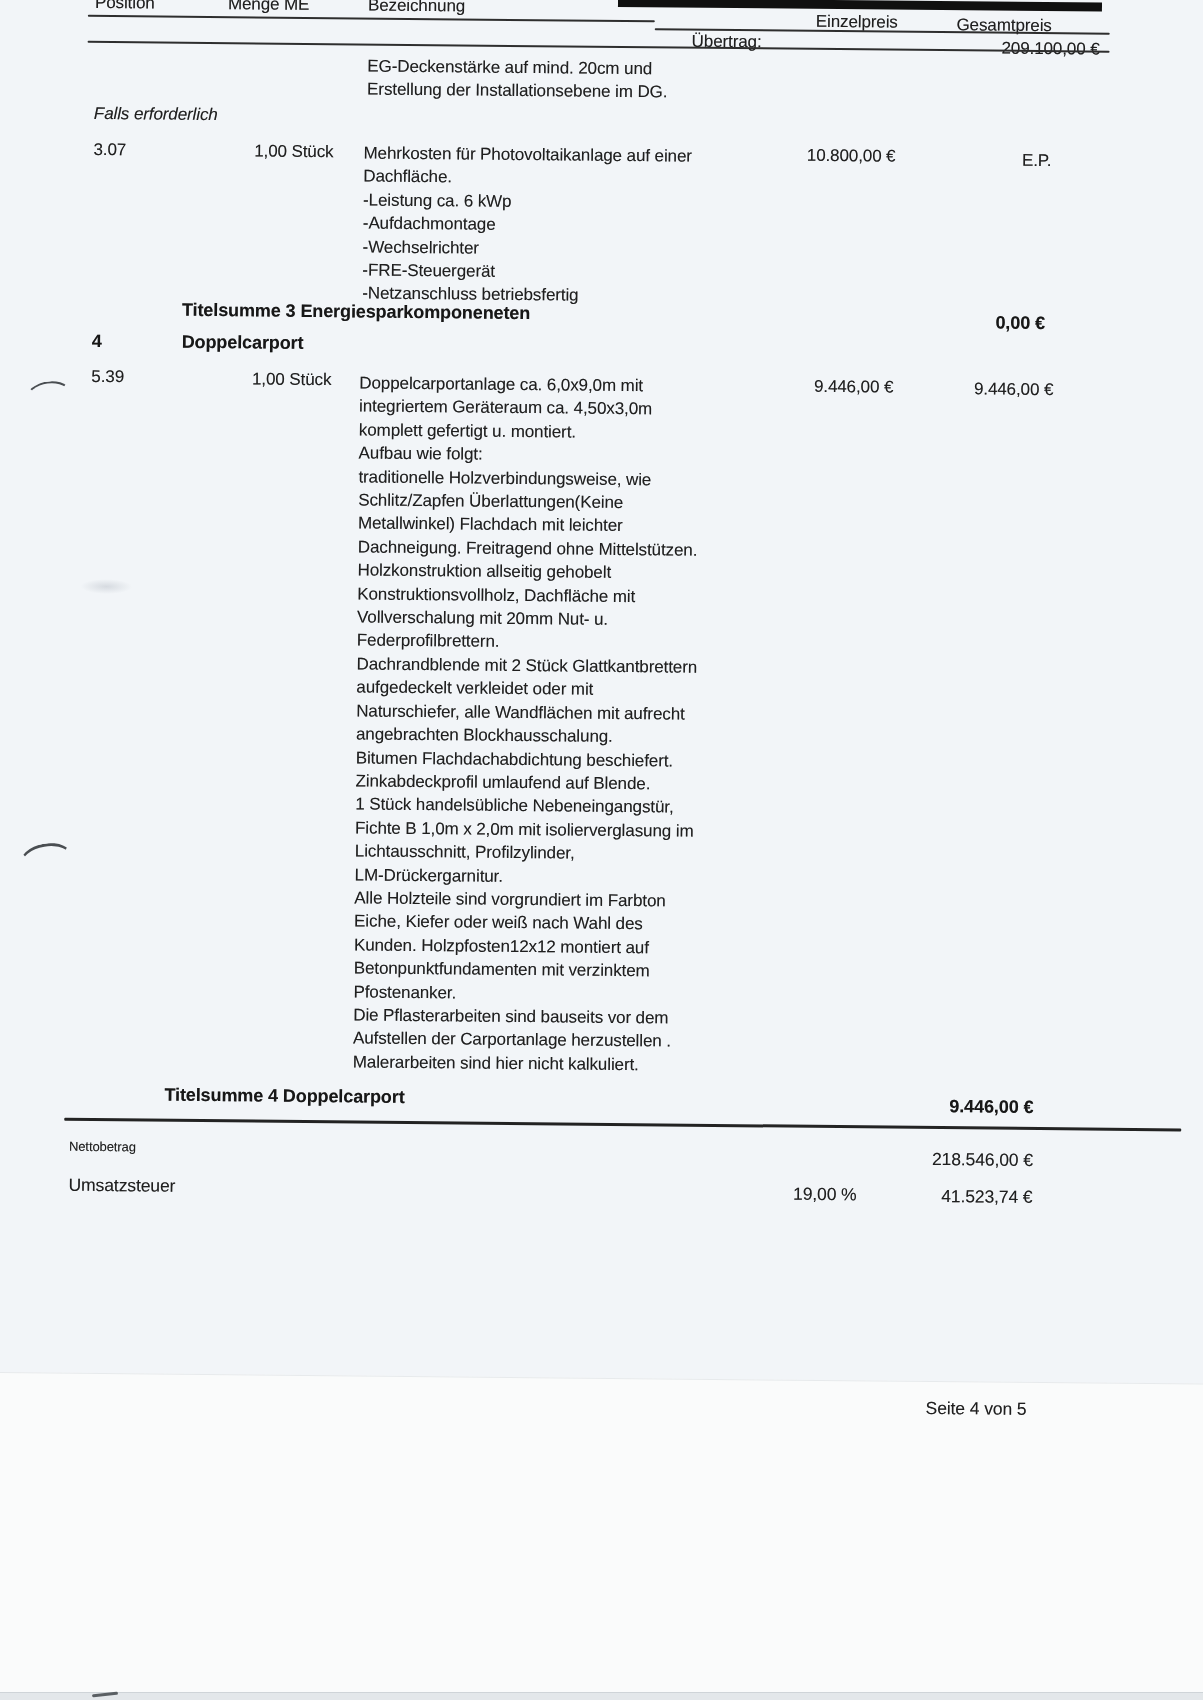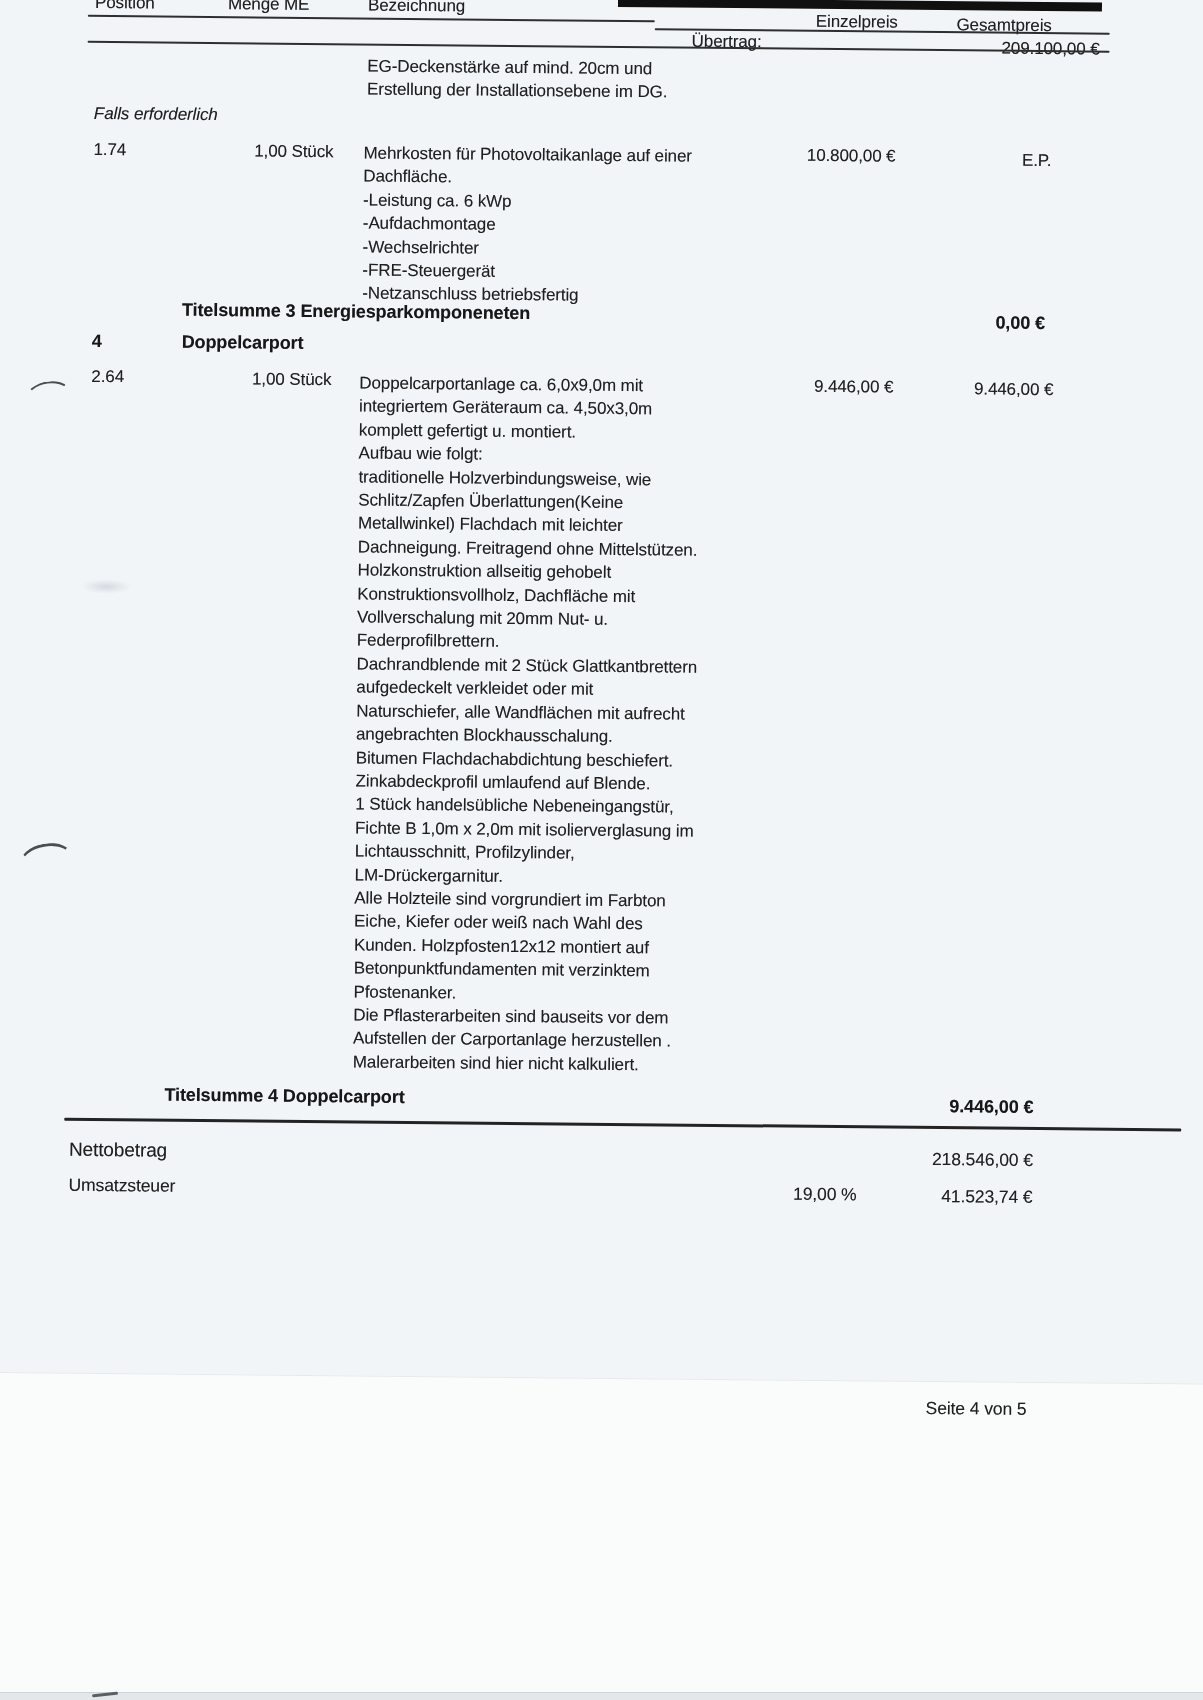--- a/index.html
+++ b/index.html
@@ -50,21 +50,21 @@
   <div class="abs t r" style="right:441px;top:25px;width:120px;">Übertrag:</div>
   <div class="abs t r" style="right:103px;top:29px;width:170px;">209.100,00 €</div>
   <div class="rule" style="left:88px;top:40px;width:1022px;"></div>
 
   <div class="abs t pre" style="left:368px;top:51px;width:430px;">EG-Deckenstärke auf mind. 20cm und
 Erstellung der Installationsebene im DG.</div>
 
   <div class="abs t ital" style="left:95px;top:103px;">Falls erforderlich</div>
 
   <div>
-    <div class="abs t" style="left:95px;top:139px;">1.74</div>
+    <div class="abs t" style="left:95px;top:139px;">3.07</div>
     <div class="abs t r" style="right:868px;top:139px;width:110px;">1,00 Stück</div>
     <div class="abs t pre" style="left:365px;top:138px;width:430px;">Mehrkosten für Photovoltaikanlage auf einer
 Dachfläche.
 -Leistung ca. 6 kWp
 -Aufdachmontage
 -Wechselrichter
 -FRE-Steuergerät
 -Netzanschluss betriebsfertig</div>
     <div class="abs t r" style="right:306px;top:138px;width:140px;">10.800,00 €</div>
     <div class="abs t r" style="right:150px;top:141px;width:80px;">E.P.</div>
@@ -74,21 +74,21 @@
     <div class="abs t b big" style="left:185px;top:298px;">Titelsumme 3 Energiesparkomponeneten</div>
     <div class="abs t b big r" style="right:155px;top:303px;width:140px;">0,00 €</div>
   </div>
 
   <div>
     <div class="abs t b big" style="left:95px;top:330px;">4</div>
     <div class="abs t b big" style="left:185px;top:330px;">Doppelcarport</div>
   </div>
 
   <div>
-    <div class="abs t" style="left:95px;top:366px;">2.64</div>
+    <div class="abs t" style="left:95px;top:366px;">5.39</div>
     <div class="abs t r" style="right:868px;top:367px;width:110px;">1,00 Stück</div>
     <div class="abs t pre" style="left:363px;top:368px;width:440px;">Doppelcarportanlage ca. 6,0x9,0m mit
 integriertem Geräteraum ca. 4,50x3,0m
 komplett gefertigt u. montiert.
 Aufbau wie folgt:
 traditionelle Holzverbindungsweise, wie
 Schlitz/Zapfen Überlattungen(Keine
 Metallwinkel) Flachdach mit leichter
 Dachneigung. Freitragend ohne Mittelstützen.
 Holzkonstruktion allseitig gehobelt
@@ -118,21 +118,21 @@
   </div>
 
   <div>
     <div class="abs t b big" style="left:175px;top:1083px;">Titelsumme 4 Doppelcarport</div>
     <div class="abs t b big r" style="right:159px;top:1087px;width:150px;">9.446,00 €</div>
   </div>
 
   <div class="thickrule" style="left:75px;top:1117px;width:1117px;"></div>
 
   <div>
-    <div class="abs t" style="left:80px;top:1138px;font-size:19px;">Nettobetrag</div>
+    <div class="abs t" style="left:80px;top:1138px;font-size:13px;">Nettobetrag</div>
     <div class="abs t r" style="right:159px;top:1140px;width:170px;font-size:17.5px;">218.546,00 €</div>
   </div>
   <div>
     <div class="abs t" style="left:80px;top:1174px;font-size:17.5px;">Umsatzsteuer</div>
     <div class="abs t r" style="right:335px;top:1176px;width:110px;font-size:17.5px;">19,00 %</div>
     <div class="abs t r" style="right:159px;top:1177px;width:160px;font-size:17.5px;">41.523,74 €</div>
   </div>
 
   <div class="abs t r" style="right:163px;top:1389px;width:160px;font-size:17.5px;">Seite 4 von 5</div>
 

